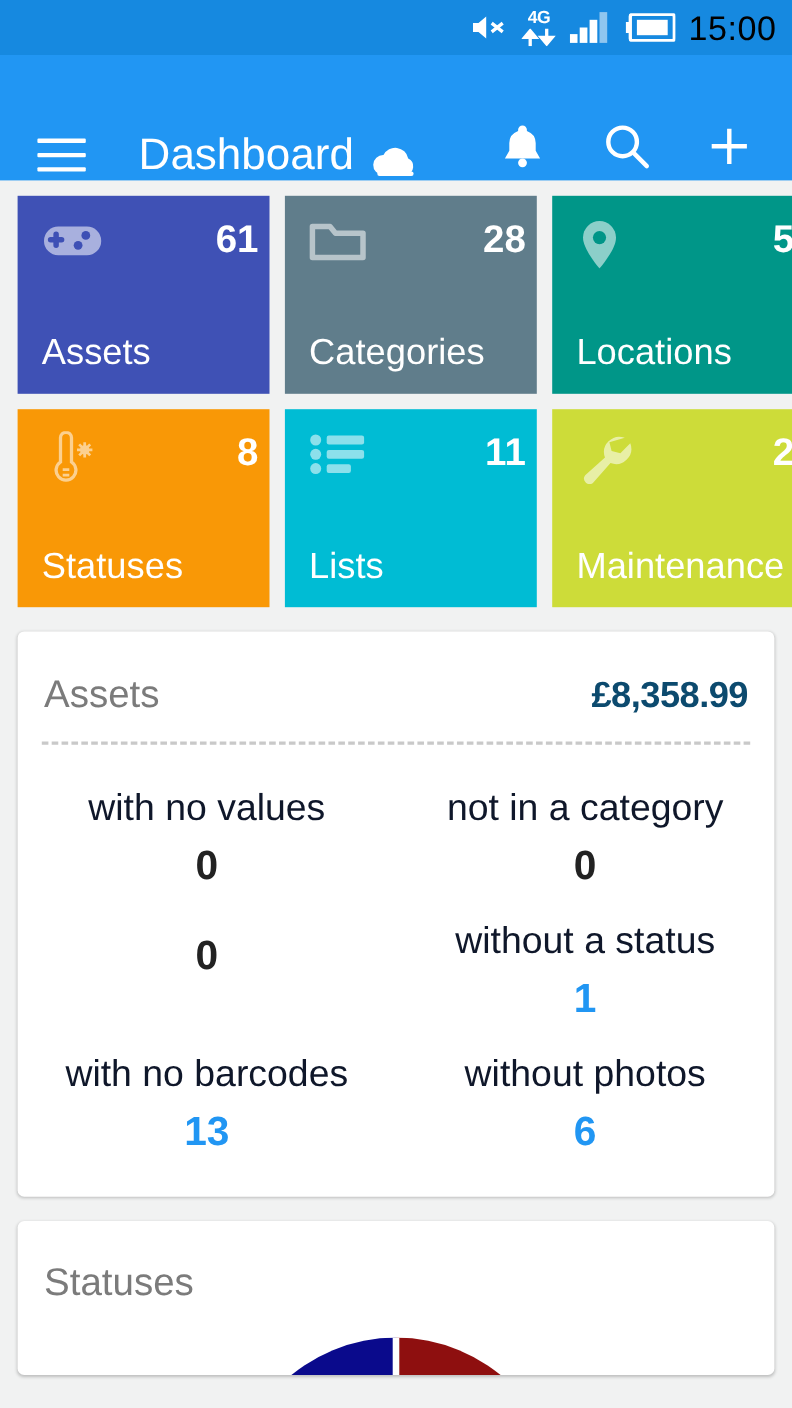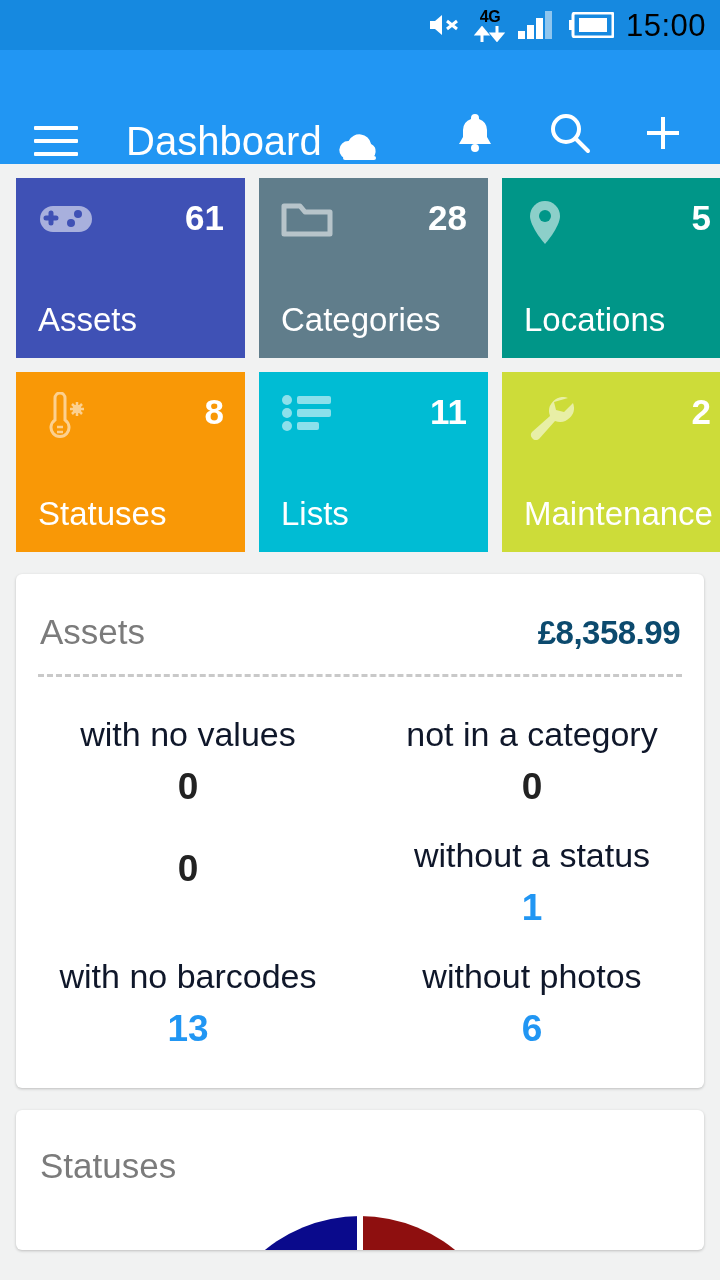--- a/index.html
+++ b/index.html
@@ -16,21 +16,21 @@
     background: #1689e0;
     display: flex; align-items: center; justify-content: flex-end;
     padding-right: 14px; gap: 12px;
   }
   .sb-icon { display: flex; align-items: center; }
   #status-time {
     color: #000000; font-size: 31px; letter-spacing: 0.5px;
     font-weight: 400; line-height: 1;
   }
   .net-stack { display: flex; flex-direction: column; align-items: center; line-height: 1; }
-  .net-label { color: #000000; font-size: 16px; font-weight: 700; letter-spacing: -0.5px; }
+  .net-label { color: #ffffff; font-size: 16px; font-weight: 700; letter-spacing: -0.5px; }
 
   
   #app-bar {
     height: 114px; width: 100%;
     background: #2196f3;
     display: flex; align-items: flex-end;
     padding: 0 26px 0 34px;
   }
   #menu-button { width: 46px; height: 46px; display: flex; flex-direction: column; justify-content: center; gap: 9px; cursor: pointer; }
   #menu-button span { display: block; height: 4px; width: 44px; background: #fff; border-radius: 1px; }
@@ -47,21 +47,21 @@
   
   #tile-grid {
     display: grid;
     grid-template-columns: 229px 229px 230px;
     grid-auto-rows: 180px;
     column-gap: 14px; row-gap: 14px;
     padding: 14px 0 0 16px;
   }
   .tile { position: relative; padding: 22px 18px 16px 22px; overflow: hidden; }
   .tile-count {
-    position: absolute; top: 22px; right: 21px;
+    position: absolute; top: 22px; right: 10px;
     color: #ffffff; font-size: 35px; font-weight: 700; line-height: 1;
   }
   .tile-icon { position: absolute; top: 20px; left: 22px; opacity: 0.55; }
   .tile-label {
     position: absolute; left: 22px; bottom: 20px;
     color: #ffffff; font-size: 33px; font-weight: 400; line-height: 1.1;
   }
 
   
   #cards { padding: 22px 16px 0 16px; }

